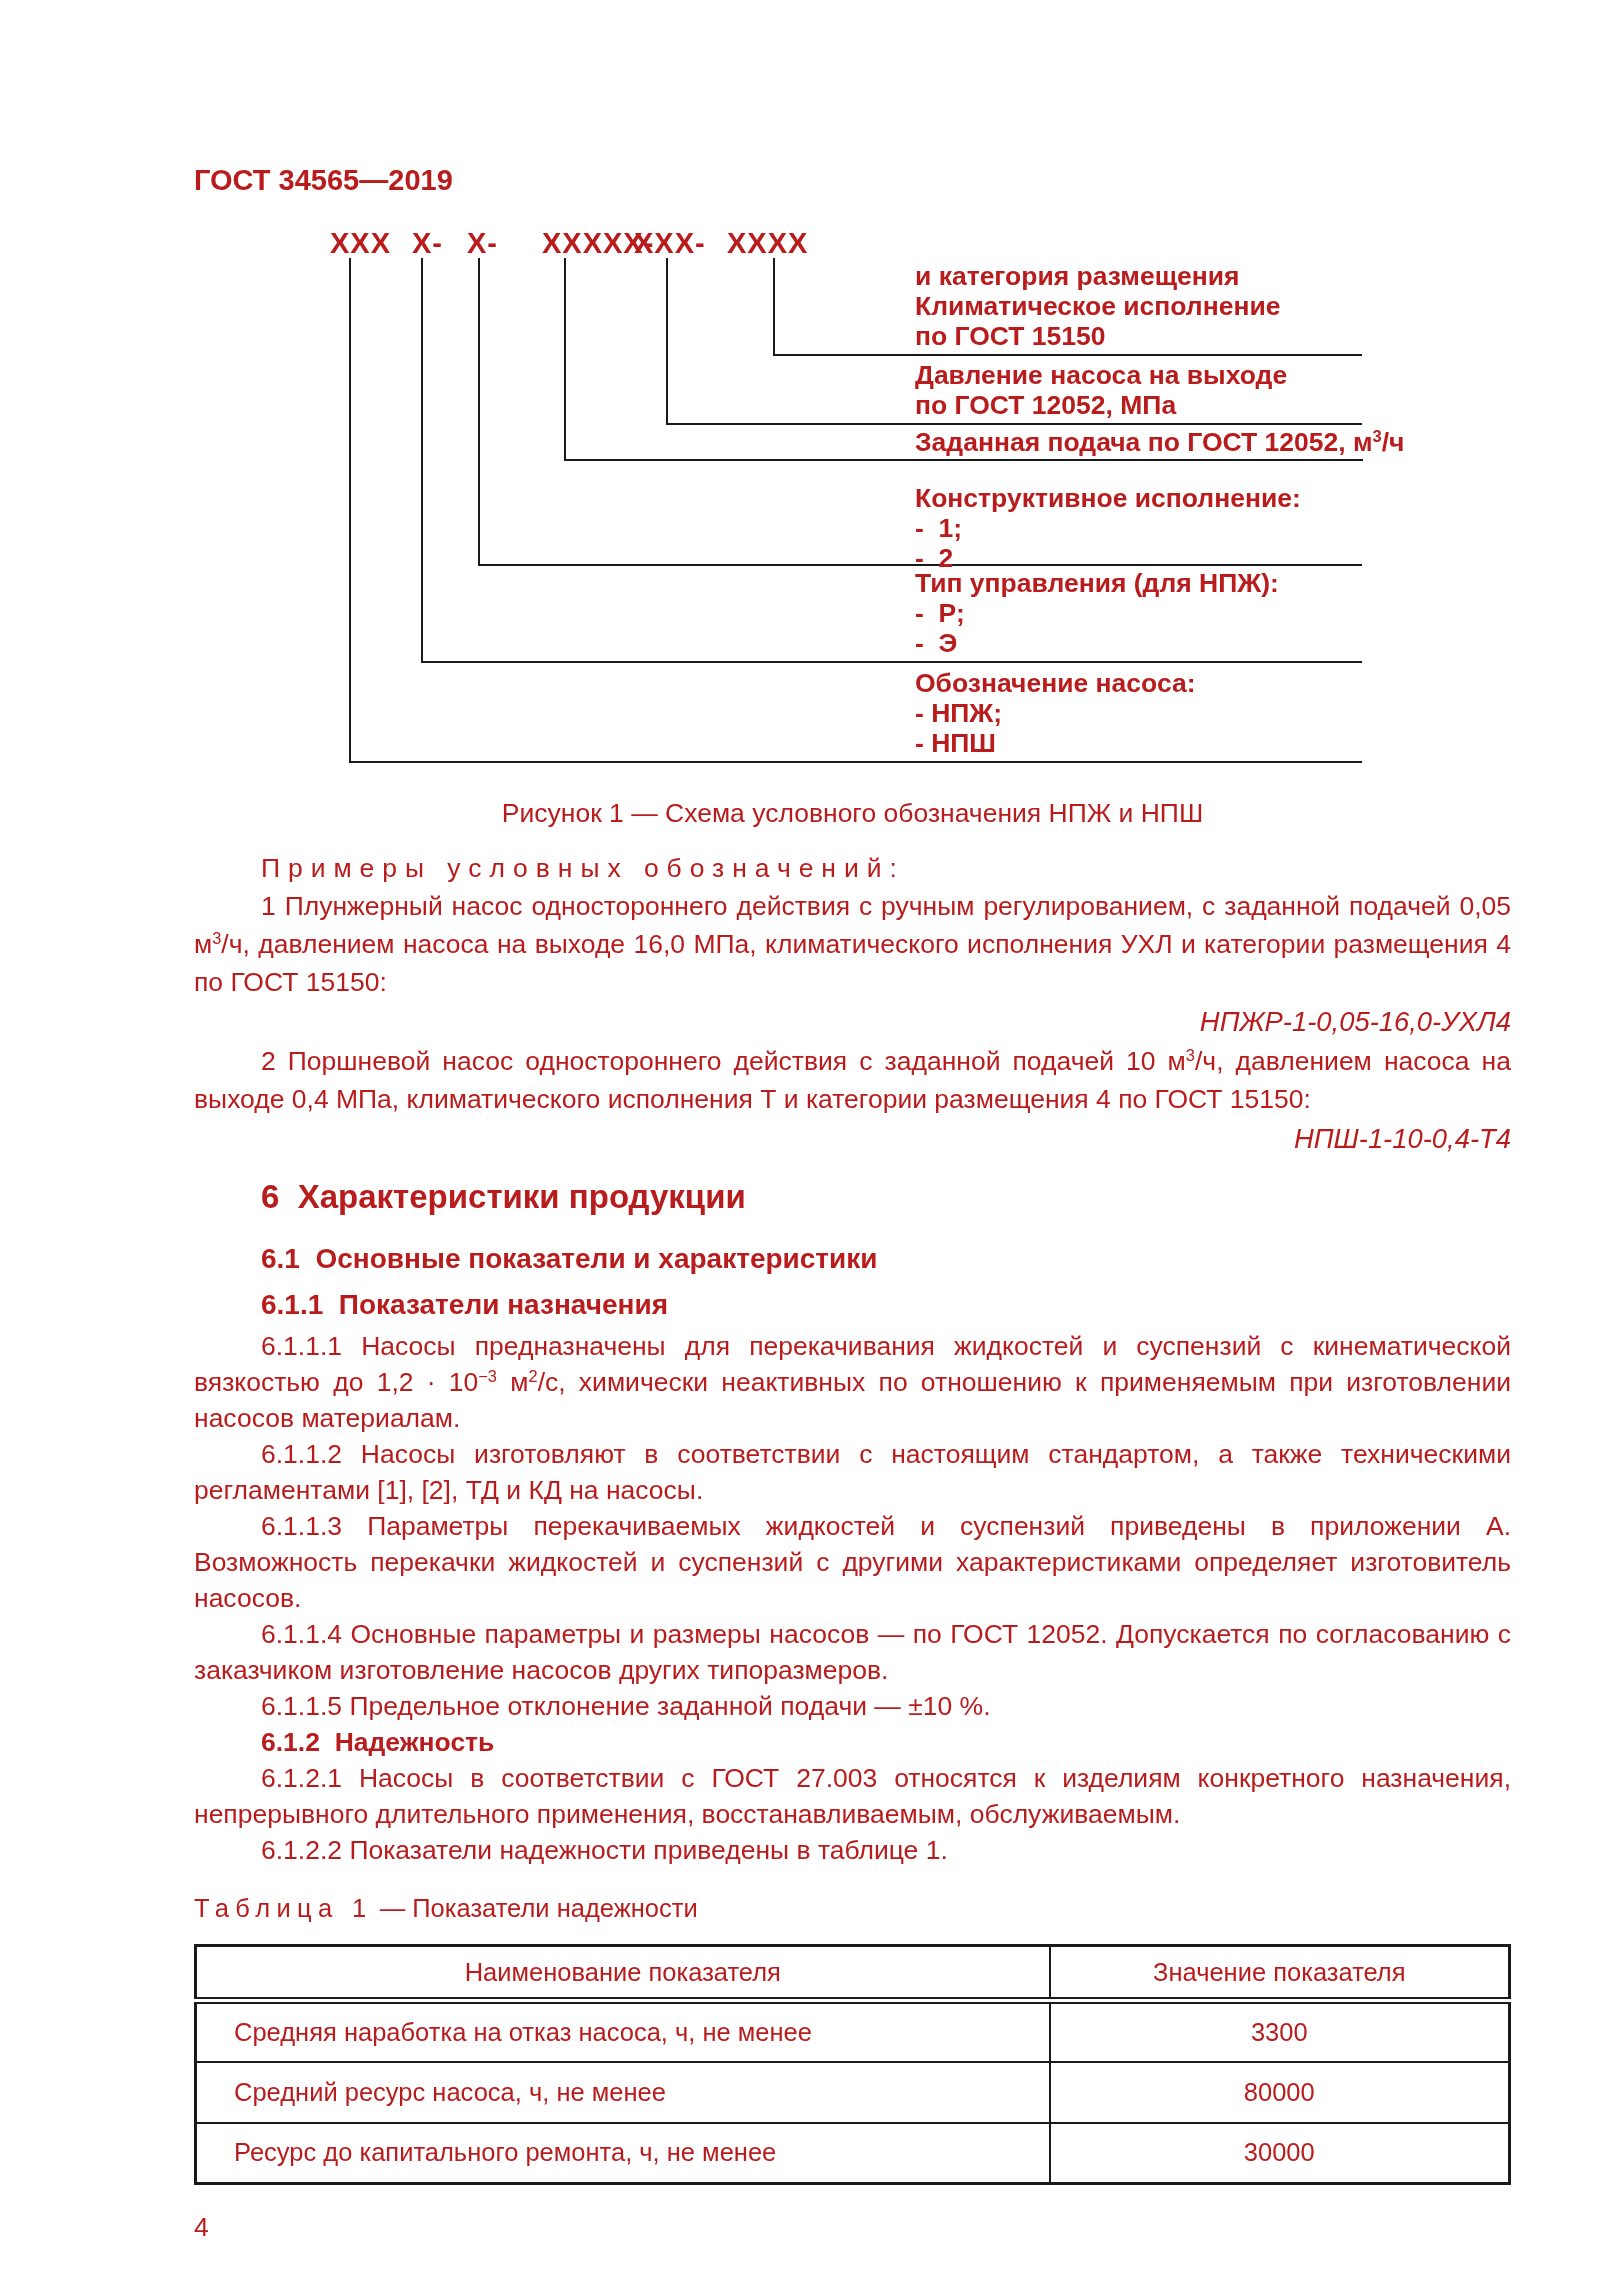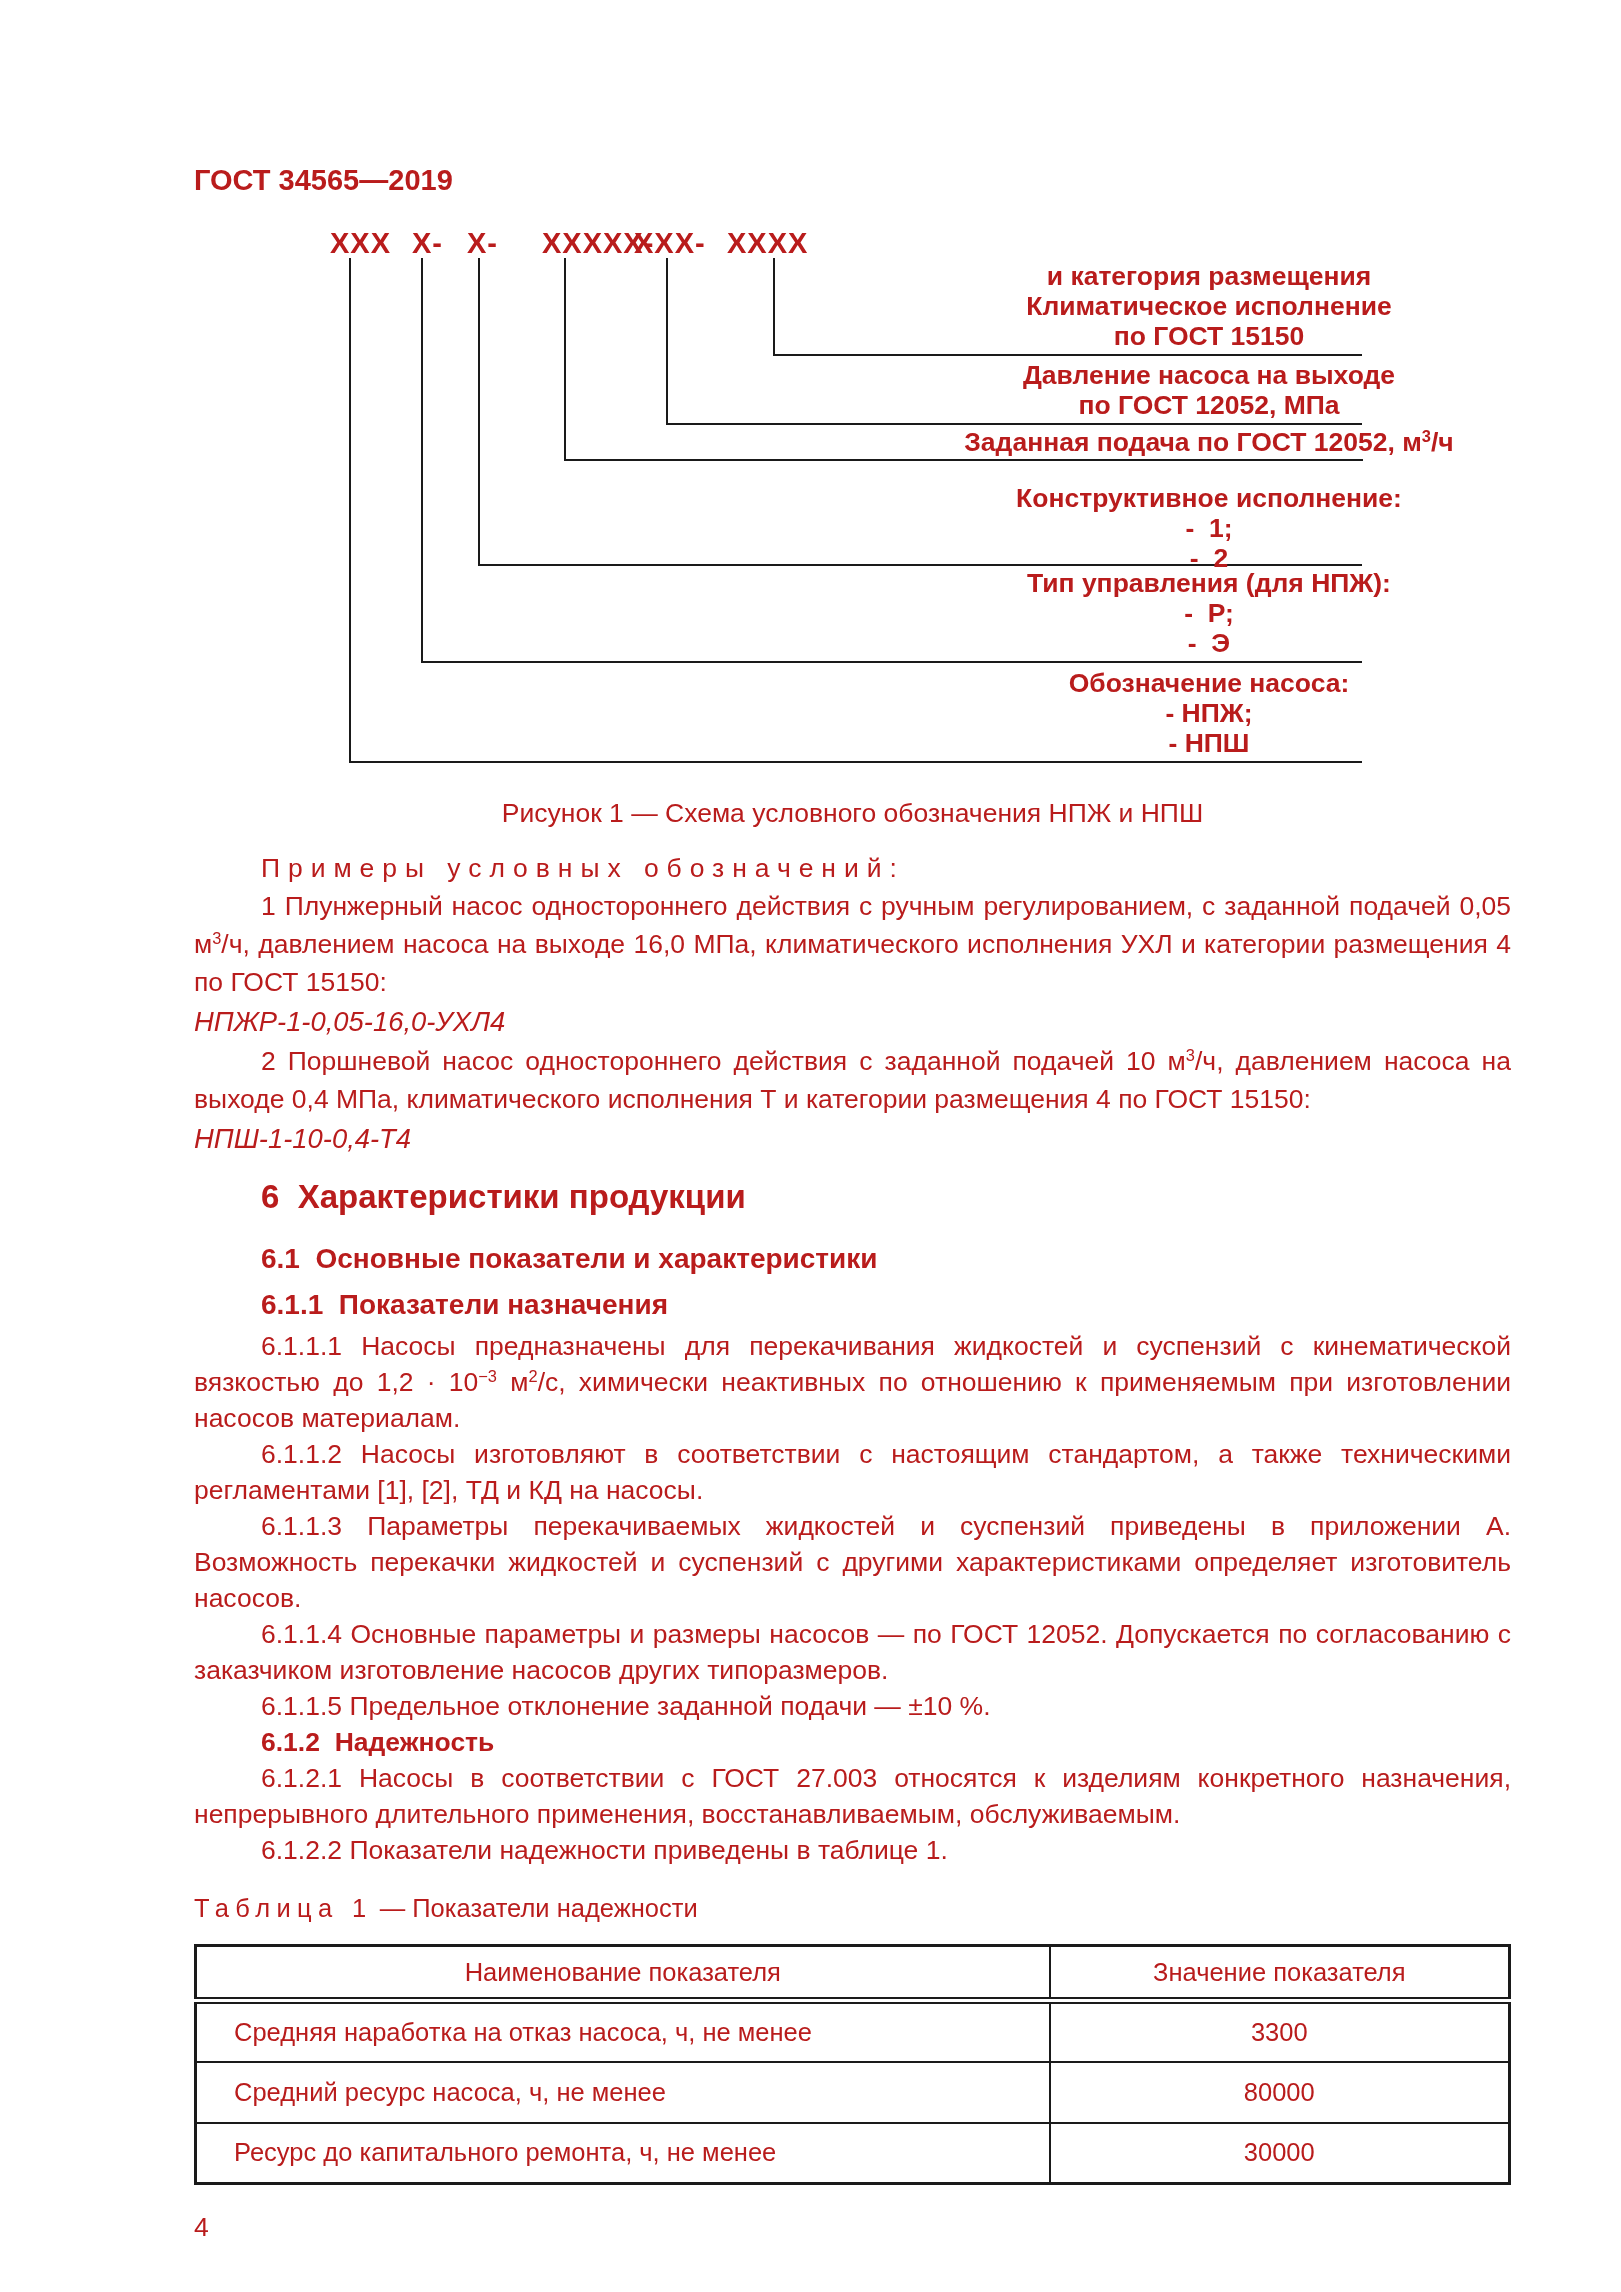--- a/index.html
+++ b/index.html
@@ -11,21 +11,21 @@
     background:#ffffff;
     color:#b91c1c;
     font-family:"Liberation Sans", sans-serif;
     font-size:26.5px;
     overflow:hidden;
   }
   .content { position:absolute; left:194px; top:165px; width:1317px; }
   .doc-code { font-weight:bold; font-size:29px; line-height:31px; }
 
   
-  .figure { position:relative; margin-top:29px; height:549px;text-align:center; }
+  .figure { position:relative; margin-top:29px; height:549px; }
   .fig-code {
     position:absolute; top:3.9px;
     font-weight:bold; font-size:29px; line-height:29px; letter-spacing:1px;
     white-space:nowrap;
   }
   .fig-line {
     position:absolute; top:33px;
     border-left:2.9px solid #1a1a1a;
     border-bottom:2.9px solid #1a1a1a;
   }
@@ -39,21 +39,21 @@
   
   .examples-heading {
     margin-top:25.5px; text-indent:67px;
     letter-spacing:0.30em; font-size:26.5px; line-height:30px;
   }
   .example-para {
     margin-top:3.9px; text-indent:67px; text-align:justify;
     font-size:26.5px; line-height:38px;
   }
   .designation {
-    margin-top:3.9px; text-align:left; font-style:italic;
+    margin-top:3.9px; text-align:right; font-style:italic;
     font-size:27.4px; line-height:33px;
   }
 
   
   .h-main { margin-top:21.6px; text-indent:67px; font-weight:bold; font-size:33px; line-height:41px; }
   .h-sub  { margin-top:25.5px; text-indent:67px; font-weight:bold; font-size:28px; line-height:31px; }
   .h-sub2 { margin-top:15.7px; text-indent:67px; font-weight:bold; font-size:28px; line-height:31px; }
   .body-para {
     text-indent:67px; text-align:justify;
     font-size:26.5px; line-height:36px;

